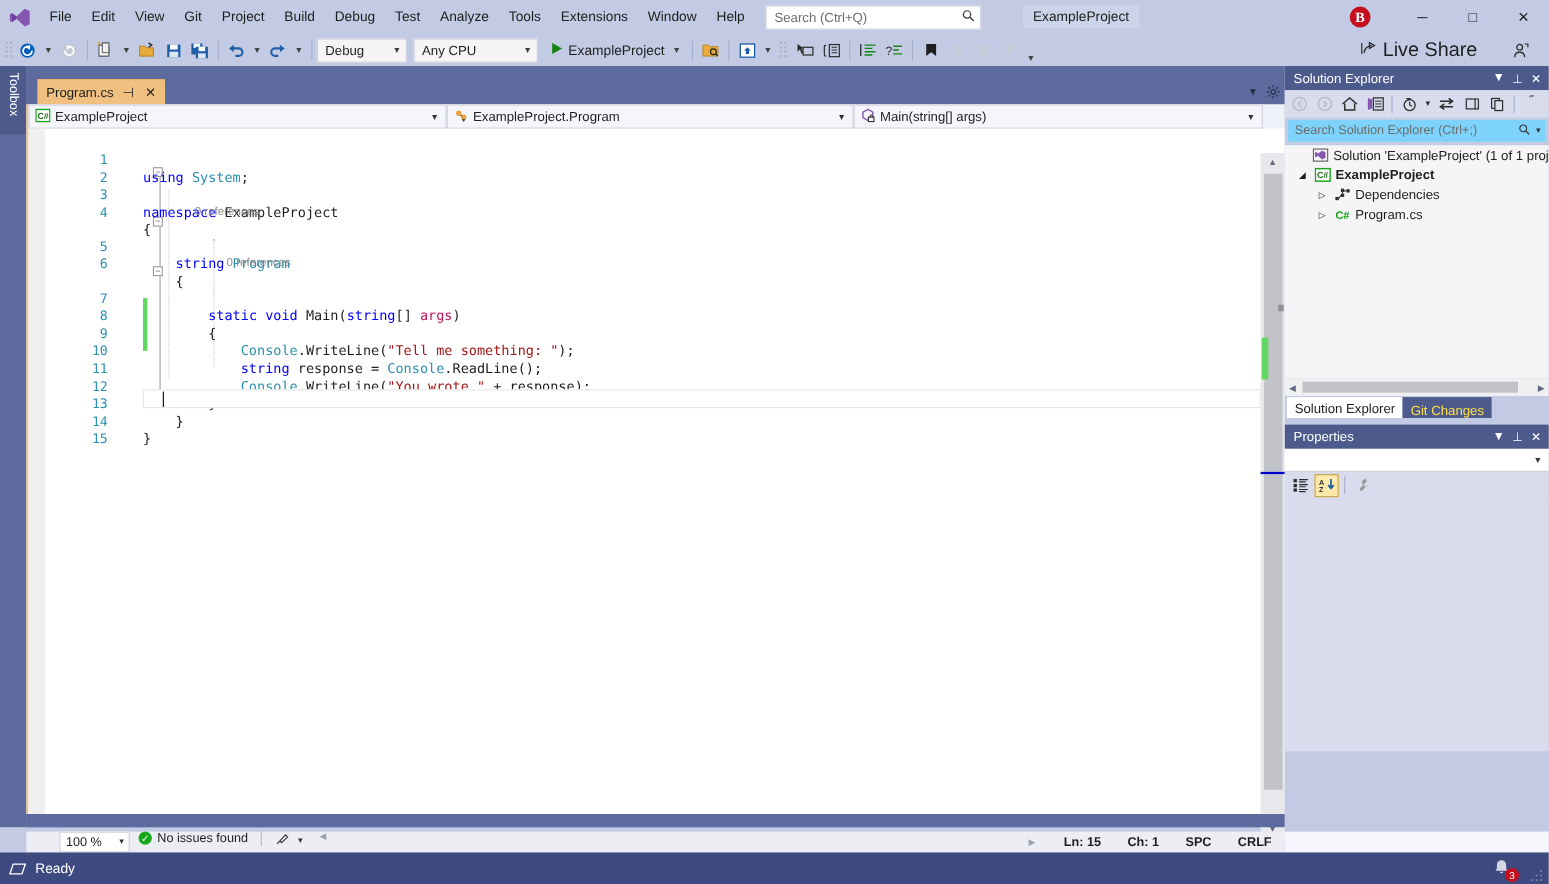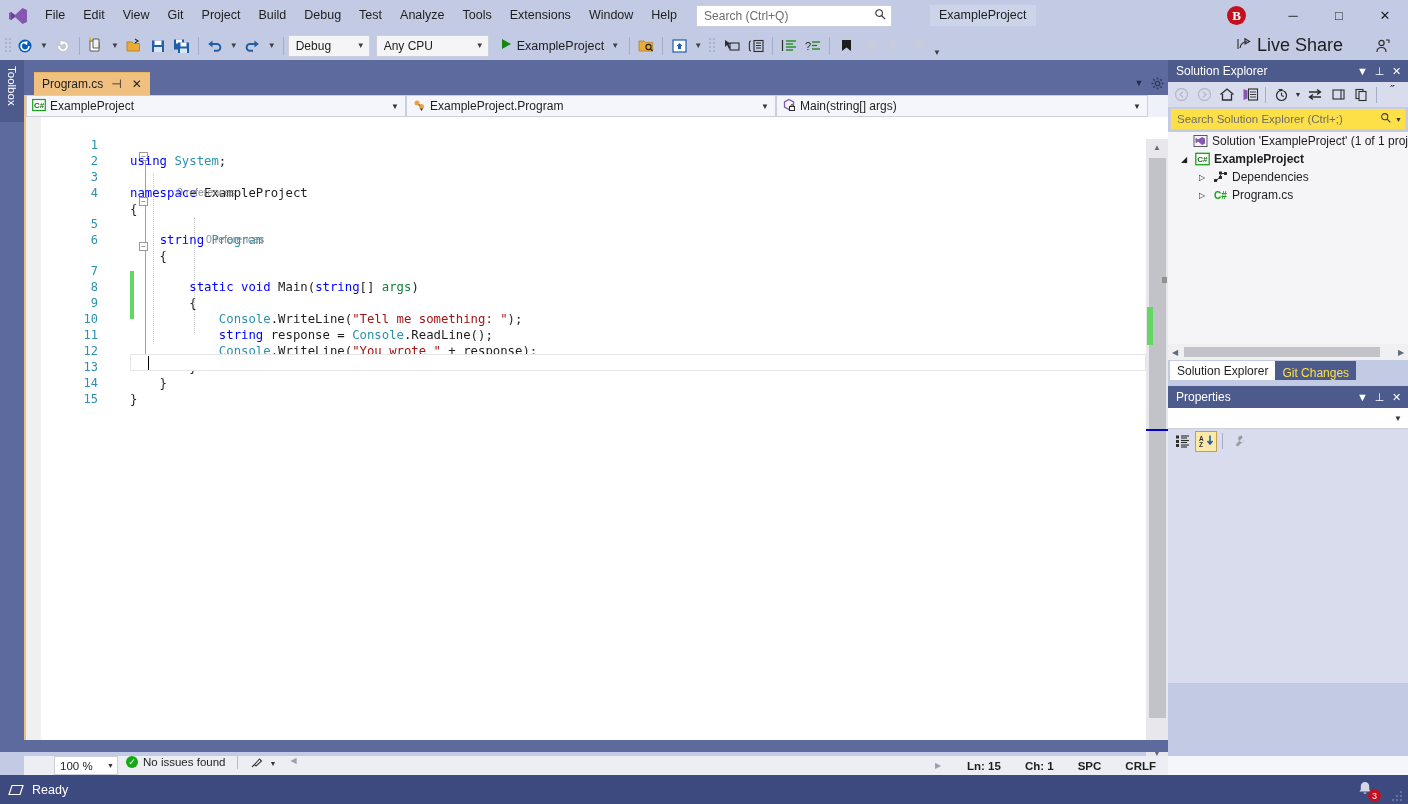--- a/index.html
+++ b/index.html
@@ -136,21 +136,21 @@
   .vguide { position: absolute; width: 0; border-left: 1px dotted #c8c8c8; }
   .foldline { position: absolute; width: 0; border-left: 1px solid #a0a0a0; }
   .curline { position: absolute; left: 104px; width: 1016px; height: 17px; border: 1px solid #e6e6e6; background: #fff; }
   .caret { position: absolute; width: 1px; background: #000; }
 
   
   .kw { color: #0000ff; }
   .tp { color: #2b91af; }
   .st { color: #a31515; }
   .id { color: #1e1e1e; }
-  .pr { color: #15803d; }
+  .pr { color: #be185d; }
 
   
   .vscroll { position: absolute; right: 0; top: 22px; width: 22px; height: 623px; background: #e8e8ec; }
   .vs-up, .vs-dn { width: 22px; height: 17px; display: flex; align-items: center; justify-content: center; color: #606a80; font-size: 8px; }
   .vs-thumb { position: absolute; left: 3px; top: 19px; width: 17px; height: 560px; background: #c2c3c9; }
   .vs-mark-green { position: absolute; left: 1px; top: 168px; width: 6px; height: 38px; background: #62d862; }
   .vs-mark-blue { position: absolute; left: 0px; top: 290px; width: 22px; height: 2px; background: #0000cc; }
   .vs-mark-gray { position: absolute; right: 1px; top: 138px; width: 5px; height: 6px; background: #919191; }
 
   
@@ -164,21 +164,21 @@
     height: 22px; background: #4c5a8c; display: flex; align-items: center; padding: 0 3px 0 8px;
     color: #ffffff; font-size: 12px;
   }
   .panel-head .ptitle { flex: 1; }
   .ph-btn { width: 17px; height: 18px; display: flex; align-items: center; justify-content: center; color: #fff; font-size: 11px; }
 
   .se-toolbar { height: 25px; background: #d8dcec; display: flex; align-items: center; padding: 0 2px; gap: 1px; }
   .se-tb { width: 22px; height: 21px; display: flex; align-items: center; justify-content: center; }
   .se-sep { width: 1px; height: 16px; background: #a3aecb; margin: 0 3px; }
   .se-search {
-    height: 22px; background: #fde047; border: 1px solid #cccedb; margin: 1px 2px 2px 2px;
+    height: 22px; background: #7dd3fc; border: 1px solid #cccedb; margin: 1px 2px 2px 2px;
     display: flex; align-items: center; padding: 0 3px 0 6px; font-size: 11.5px; color: #6d6d6d;
   }
   .se-search .sstext { flex: 1; }
   .se-tree { background: #f5f5f8; height: 212px; position: relative; font-size: 12px; }
   .tnode { height: 18px; display: flex; align-items: center; gap: 4px; white-space: nowrap; }
   .tw { width: 12px; height: 18px; display: flex; align-items: center; justify-content: center; color: #1e1e1e; font-size: 8px; }
   .ticon { width: 16px; height: 16px; display: flex; align-items: center; justify-content: center; }
   .se-hscroll { height: 16px; background: #f0f0f0; display: flex; align-items: center; }
   .hs-arrow { width: 14px; text-align: center; color: #606a80; font-size: 8px; }
   .hs-track { flex: 1; height: 10px; background: #f0f0f0; position: relative; }

